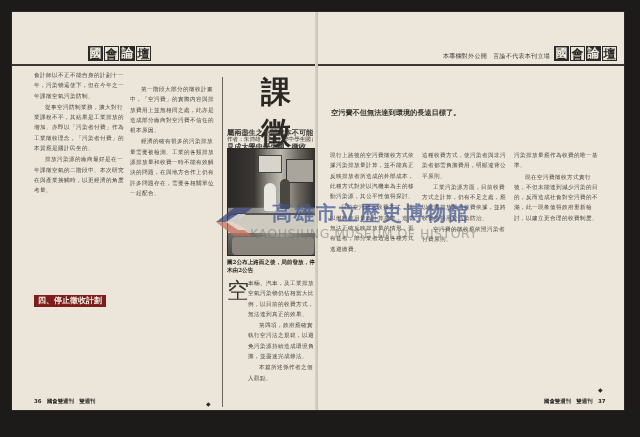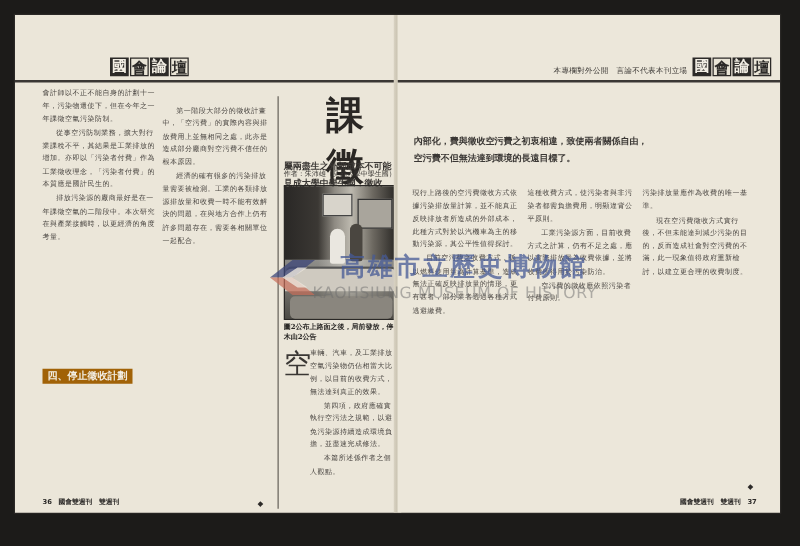--- a/index.html
+++ b/index.html
@@ -36,21 +36,21 @@
       position: absolute; right: 74px; top: 40px; font-size: 6px; color: #3a3734;
       font-family: "DejaVu Sans", sans-serif; letter-spacing: 0.3px;
     }
 
     
     .col { position: absolute; font-size: 5.6px; line-height: 10.3px; color: #4a4642; letter-spacing: 0.4px; }
     .col p { text-indent: 11px; margin-bottom: 1px; }
     .vline { position: absolute; width: 1px; background: #6a655d; }
 
     .section-head {
-      position: absolute; background: #a16207; color: #f2eee4; font-size: 8px; font-weight: bold;
+      position: absolute; background: #7f1d1d; color: #f2eee4; font-size: 8px; font-weight: bold;
       height: 12px; line-height: 12px; padding: 0 4px; font-family: "DejaVu Sans", sans-serif;
     }
 
     .title-left {
       position: absolute; left: 213px; top: 60px; font-size: 30px; font-weight: bold;
       color: #2a2724; letter-spacing: 1px; font-family: Liberation Serif, serif; margin-left: 36px;
     }
     .title-right {
       position: absolute; left: 13px; top: 60px; font-size: 26px; font-weight: bold;
       color: #2a2724; letter-spacing: 1px; font-family: "DejaVu Serif", serif;
@@ -151,21 +151,20 @@
     <div class="running-head">本專欄對外公開　言論不代表本刊立場</div>
     <div class="forum-logo" style="left:236px; top:34px;">
       <span class="ch inv">國</span>
       <span class="ch plain">會</span>
       <span class="ch inv">論</span>
       <span class="ch plain">壇</span>
     </div>
     <div class="rule right"></div>
 
     <div class="deck" style="left:13px; top:94px; width:280px;">
-      <div>內部化，費與徵收空污費之初衷相違，致使兩者關係自由，</div>
       <div>空污費不但無法達到環境的長遠目標了。</div>
     </div>
 
     <div class="col" style="left:12px; top:138px; width:84px;">
       <p style="text-indent:0">現行上路後的空污費徵收方式依據污染排放量計算，並不能真正反映排放者所造成的外部成本，此種方式對於以汽機車為主的移動污染源，其公平性值得探討。</p>
       <p>目前空污費之收費方式，係以燃料使用量為計算基準，造成無法正確反映排放量的情形，更有甚者，部分業者透過各種方式逃避繳費。</p>
     </div>
     <div class="col" style="left:104px; top:138px; width:84px;">
       <p style="text-indent:0">這種收費方式，使污染者與非污染者都需負擔費用，明顯違背公平原則。</p>
       <p>工業污染源方面，目前收費方式之計算，仍有不足之處，應以實際排放量為收費依據，並將收費所得用於污染防治。</p>

